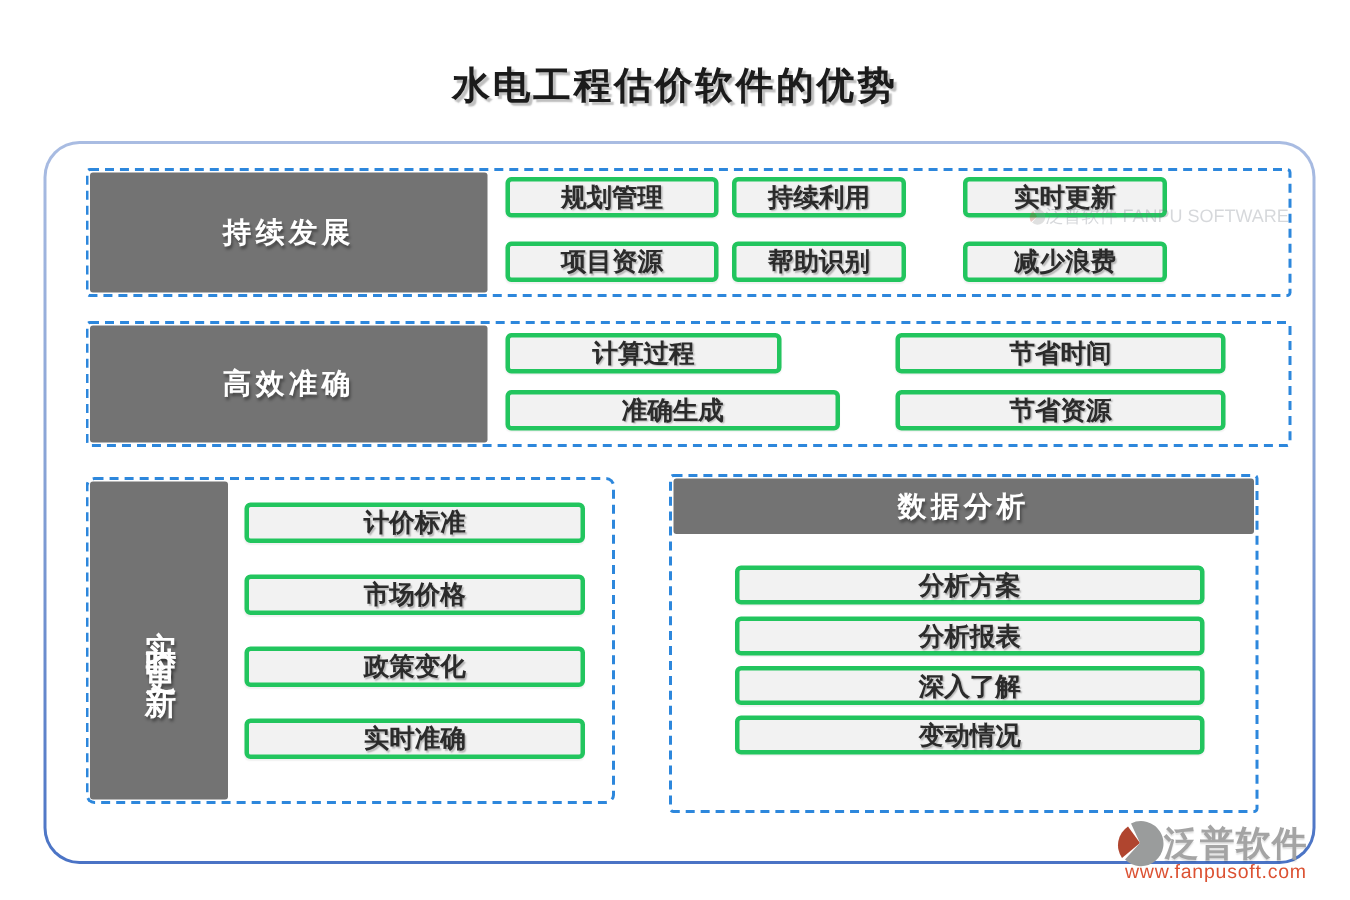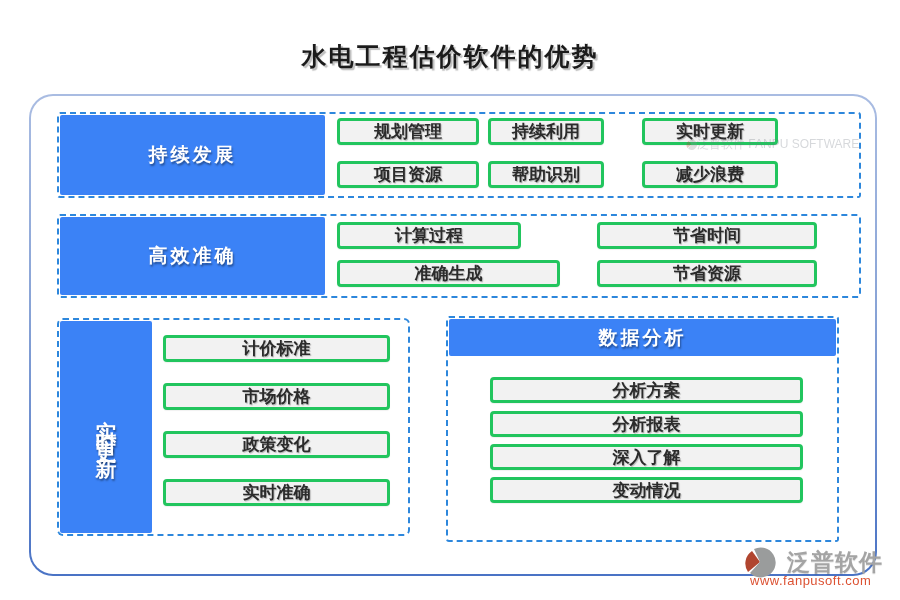--- a/index.html
+++ b/index.html
@@ -14,37 +14,37 @@
   .outer{position:absolute;left:29px;top:94px;width:848px;height:482px;border-radius:24px;
          background:linear-gradient(180deg,#a9bce2 0%,#88a3d6 45%,#4a73c5 100%);}
   .outer-inner{position:absolute;left:2px;top:2px;right:2px;bottom:2px;border-radius:22px;background:#fff;}
 
   .sec{position:absolute;border:2px dashed #2d87dc;border-radius:3px;background:transparent;}
   .sec1{left:57px;top:112px;width:800px;height:82px;}
   .sec2{left:57px;top:214px;width:800px;height:80px;}
   .sec3{left:57px;top:318px;width:349px;height:214px;border-radius:6px;}
   .sec4{left:446px;top:316px;width:389px;height:222px;}
 
-  .blabel{position:absolute;background:#3b82f6;color:#fff;font-weight:bold;
+  .blabel{position:absolute;background:#737373;color:#fff;font-weight:bold;
           display:flex;align-items:center;justify-content:center;
           font-size:19px;letter-spacing:3px;border-radius:2px;
           text-shadow:1px 2px 2px rgba(0,0,0,.4);}
   .blabel.vertical{writing-mode:vertical-rl;text-orientation:upright;
                    font-size:21px;letter-spacing:12px;}
 
   .chip{position:absolute;height:27px;background:#f2f2f2;border:3px solid #22c55e;
         border-radius:4px;display:flex;align-items:center;justify-content:center;
         font-size:17px;font-weight:bold;color:#2b2b2b;box-sizing:border-box;
         text-shadow:1px 1px 1px rgba(0,0,0,.25);box-shadow:0 1px 1px rgba(0,0,0,.06);}
 
   .watermark{position:absolute;left:686px;top:136px;display:flex;align-items:center;gap:0;
              opacity:.28;font-size:12px;color:#6f7680;white-space:nowrap;}
 
   .logo{position:absolute;left:744px;top:546px;width:156px;}
-  .logo-row{display:flex;align-items:center;gap:11px;}
+  .logo-row{display:flex;align-items:center;gap:0;}
   .logo-name{font-size:23px;font-weight:bold;color:#a4a4a4;letter-spacing:1px;
              text-shadow:0 1px 1px rgba(0,0,0,.12);}
   .logo-site{font-size:13px;color:#dc5233;letter-spacing:.5px;margin-top:-5px;padding-left:6px;}
 </style>
 </head>
 <body>
 
 <div class="page">
 
   <div class="title">水电工程估价软件的优势</div>

